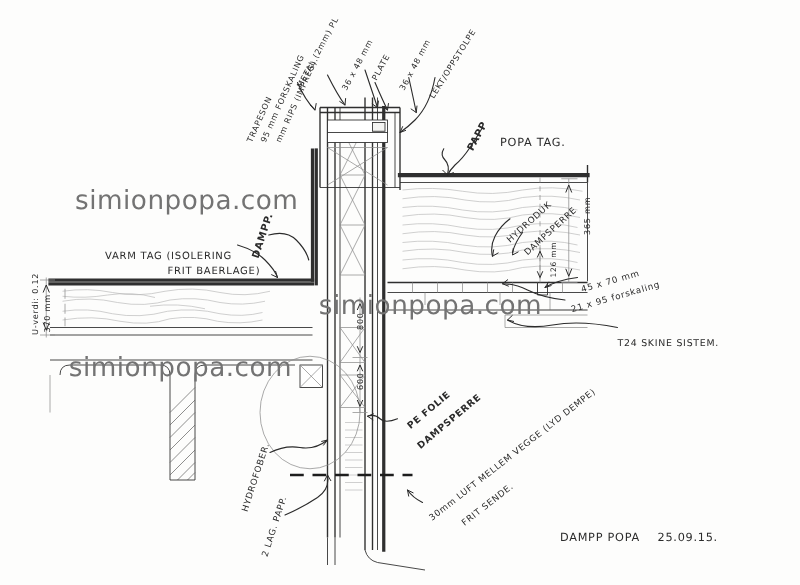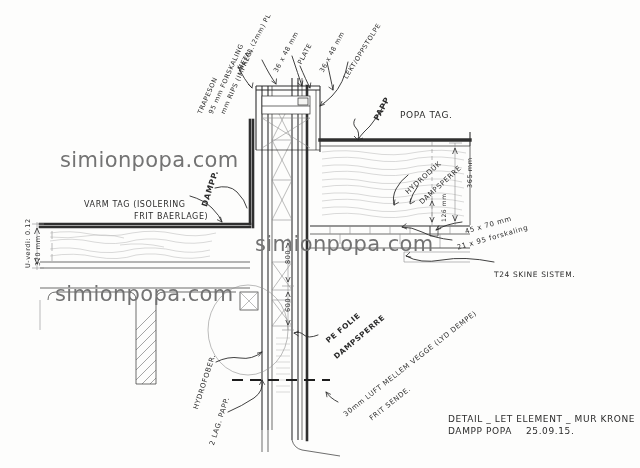--- a/index.html
+++ b/index.html
@@ -372,17 +372,16 @@
 
   <div class="hand s75 bold" style="left:324px;top:338px;transform:rotate(-40deg);">PE FOLIE</div>
   <div class="hand s75 bold" style="left:332px;top:354px;transform:rotate(-40deg);">DAMPSPERRE</div>
 
   <div class="hand s7" style="left:342px;top:412px;transform:rotate(-38deg);">30mm LUFT MELLEM VEGGE (LYD DEMPE)</div>
   <div class="hand s7" style="left:368px;top:416px;transform:rotate(-38deg);">FRIT SENDE.</div>
 
   <div class="hand s7" style="left:192px;top:408px;transform:rotate(-72deg);">HYDROFOBER.</div>
   <div class="hand s7" style="left:208px;top:444px;transform:rotate(-72deg);">2 LAG. PAPP.</div>
 
-  <div class="hand s9" style="left:448px;top:414px;">DETAIL _ LET ELEMENT _ MUR KRONE</div>
   <div class="hand s9" style="left:448px;top:426px;">DAMPP POPA</div>
   <div class="hand s9" style="left:526px;top:426px;">25.09.15.</div>
 
 </div>
 
 </body></html>

